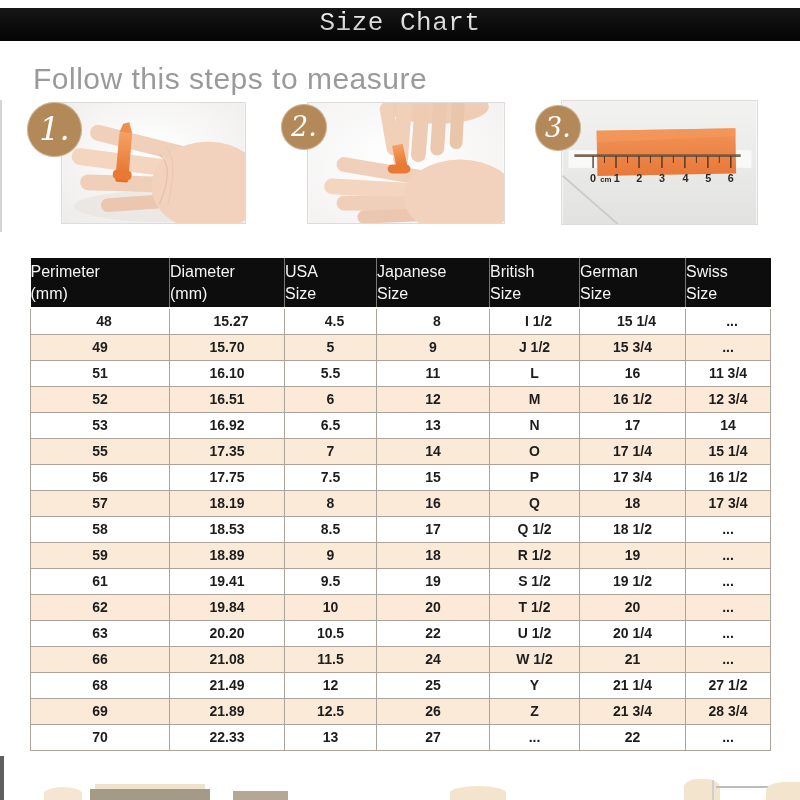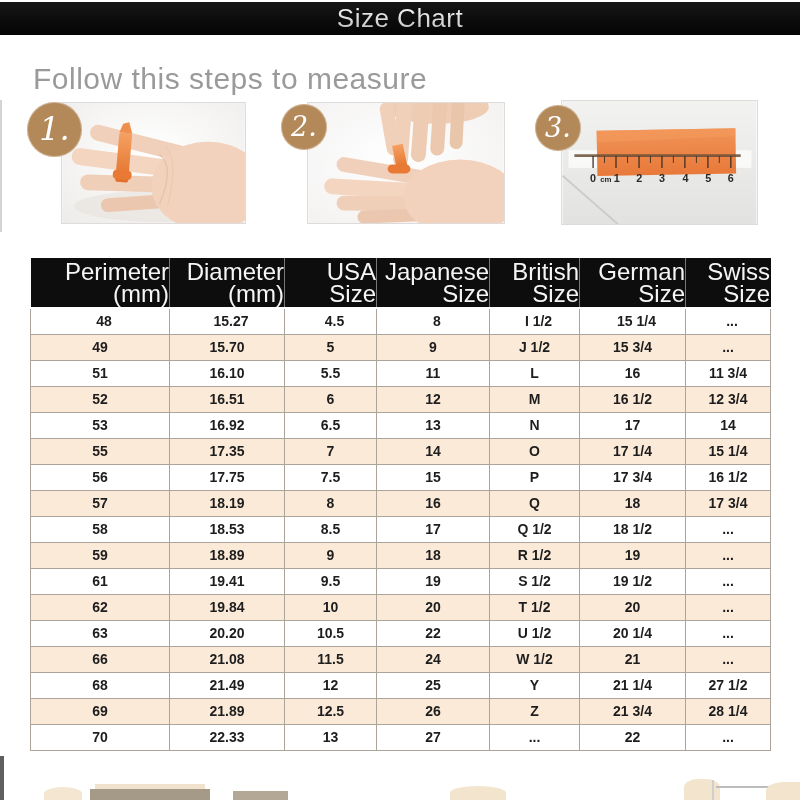--- a/index.html
+++ b/index.html
@@ -7,23 +7,23 @@
   body {
     font-family:"Liberation Sans","DejaVu Sans",sans-serif;
     background:#ffffff;
     position:relative;
     overflow:hidden;
   }
   .page { position:absolute; inset:0; width:800px; height:800px; background:#fff; overflow:hidden; }
 
   
   .titlebar {
-    position:absolute; left:0; top:2px; width:800px; height:33px;
+    position:absolute; left:0; top:8px; width:800px; height:33px;
     background:linear-gradient(var(--header-bg,#161616),#040404);
-    display:flex; align-items:center; justify-content:center;
+    display:flex; align-items:flex-start; justify-content:center;font-family:Liberation Mono, monospace;
   }
   .titlebar span {
     color:var(--header-text,#ececec); font-size:26px; letter-spacing:0.5px;
     background:linear-gradient(#ffffff,#b9b9b9); -webkit-background-clip:text; background-clip:text;
     -webkit-text-fill-color:transparent;
   }
 
   
   .heading {
     position:absolute; left:33px; top:62px;
@@ -53,22 +53,22 @@
   .badge3 { left:535px; top:105px; width:46px; height:46px; font-size:27px; }
   .badge span { transform:translateY(-1px); }
 
   
   .size-table {
     position:absolute; left:30px; top:258px; width:740px;
     border-collapse:collapse; table-layout:fixed;
   }
   .size-table th {
     background:var(--table-header-bg,#0d0d0d);
-    color:#f5f5f5; font-weight:400; font-size:24px; line-height:22px;
-    height:50px; text-align:right; vertical-align:middle; padding:0;
+    color:#f5f5f5; font-weight:400; font-size:16px; line-height:22px;
+    height:50px; text-align:left; vertical-align:middle; padding:0;
     border-right:1px solid #777777;
   }
   .size-table th:last-child { border-right:1px solid #0d0d0d; }
   .size-table td {
     height:25px; padding:0; text-align:center; vertical-align:middle;
     font-size:14px; font-weight:700; color:#1d1d1d; line-height:25px;
     border:1px solid #aba49b; background:#ffffff;
   }
   .size-table tbody tr:nth-child(even) td { background:var(--row-alt-bg,#fcead9); }
   .size-table tbody tr:first-child td { border-top:2px solid #ffffff;padding-left:8px; }
@@ -414,21 +414,21 @@
           <td>21 1/4</td>
           <td>27 1/2</td>
         </tr>
         <tr>
           <td>69</td>
           <td>21.89</td>
           <td>12.5</td>
           <td>26</td>
           <td>Z</td>
           <td>21 3/4</td>
-          <td>28 1/4</td>
+          <td>28 3/4</td>
         </tr>
         <tr>
           <td>70</td>
           <td>22.33</td>
           <td>13</td>
           <td>27</td>
           <td>...</td>
           <td>22</td>
           <td>...</td>
         </tr>

